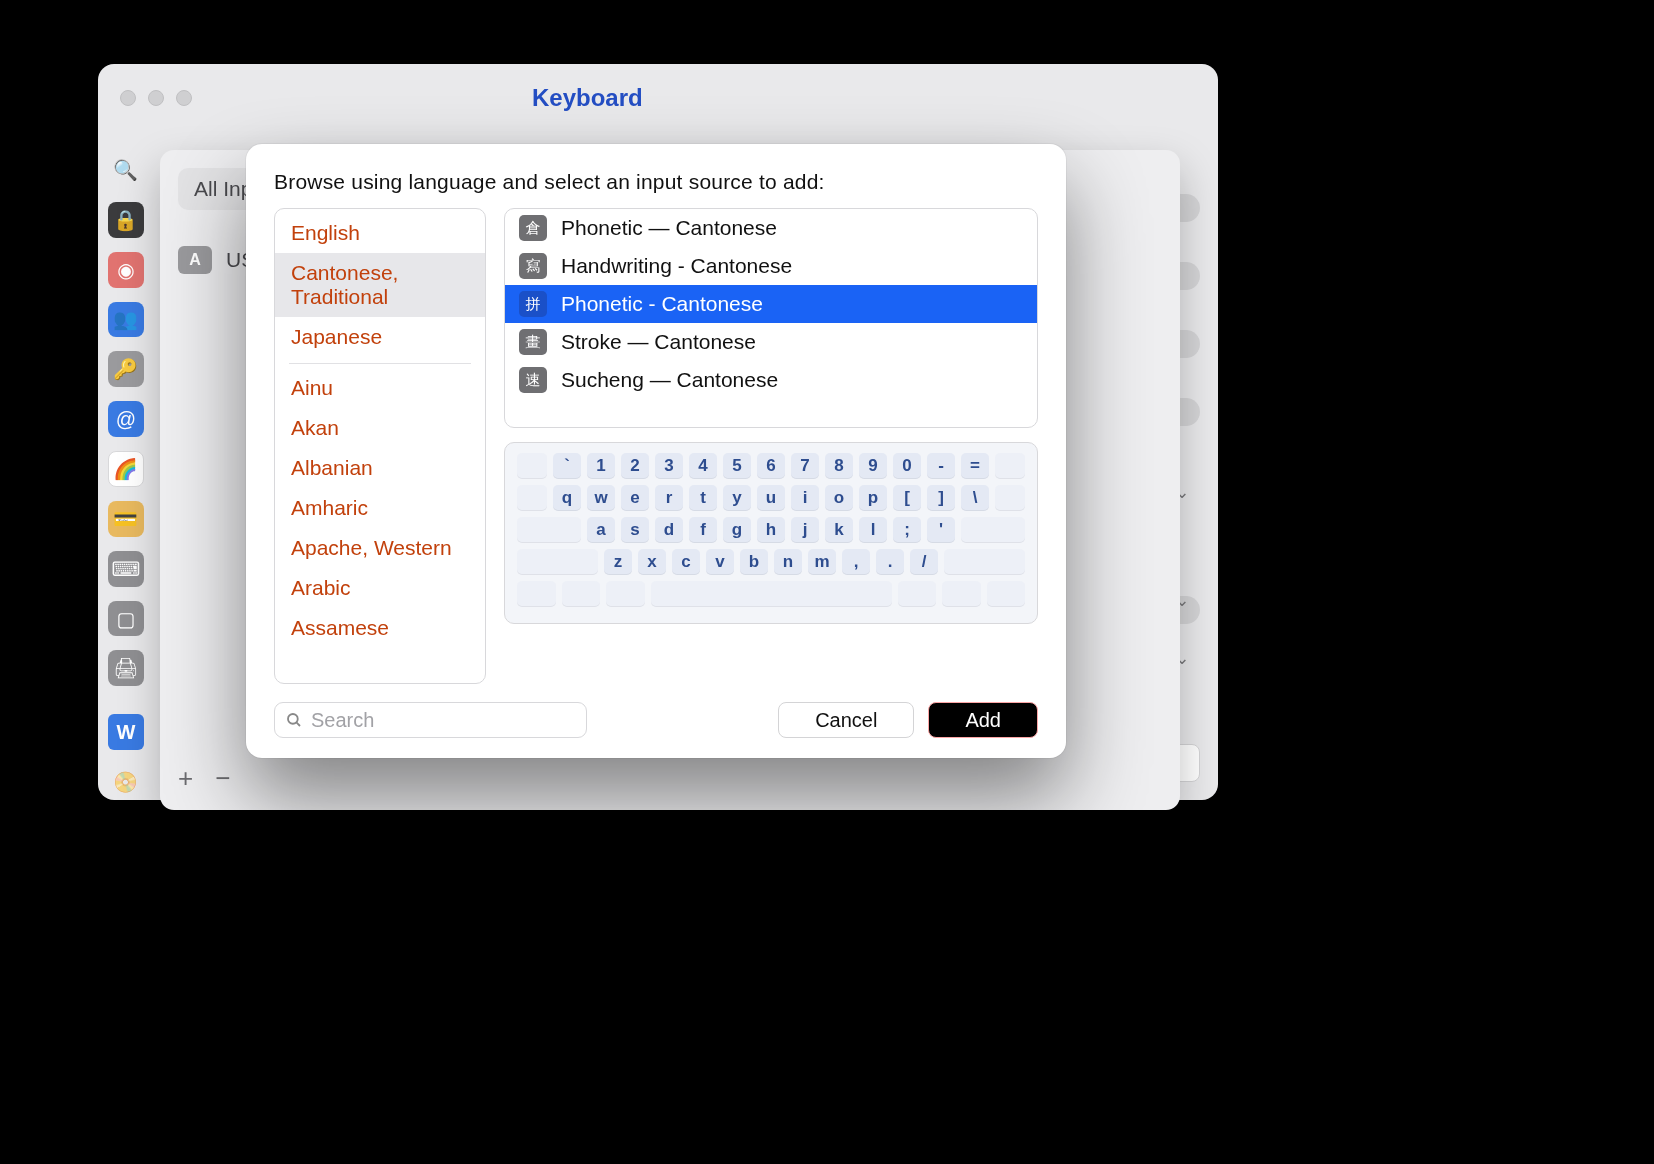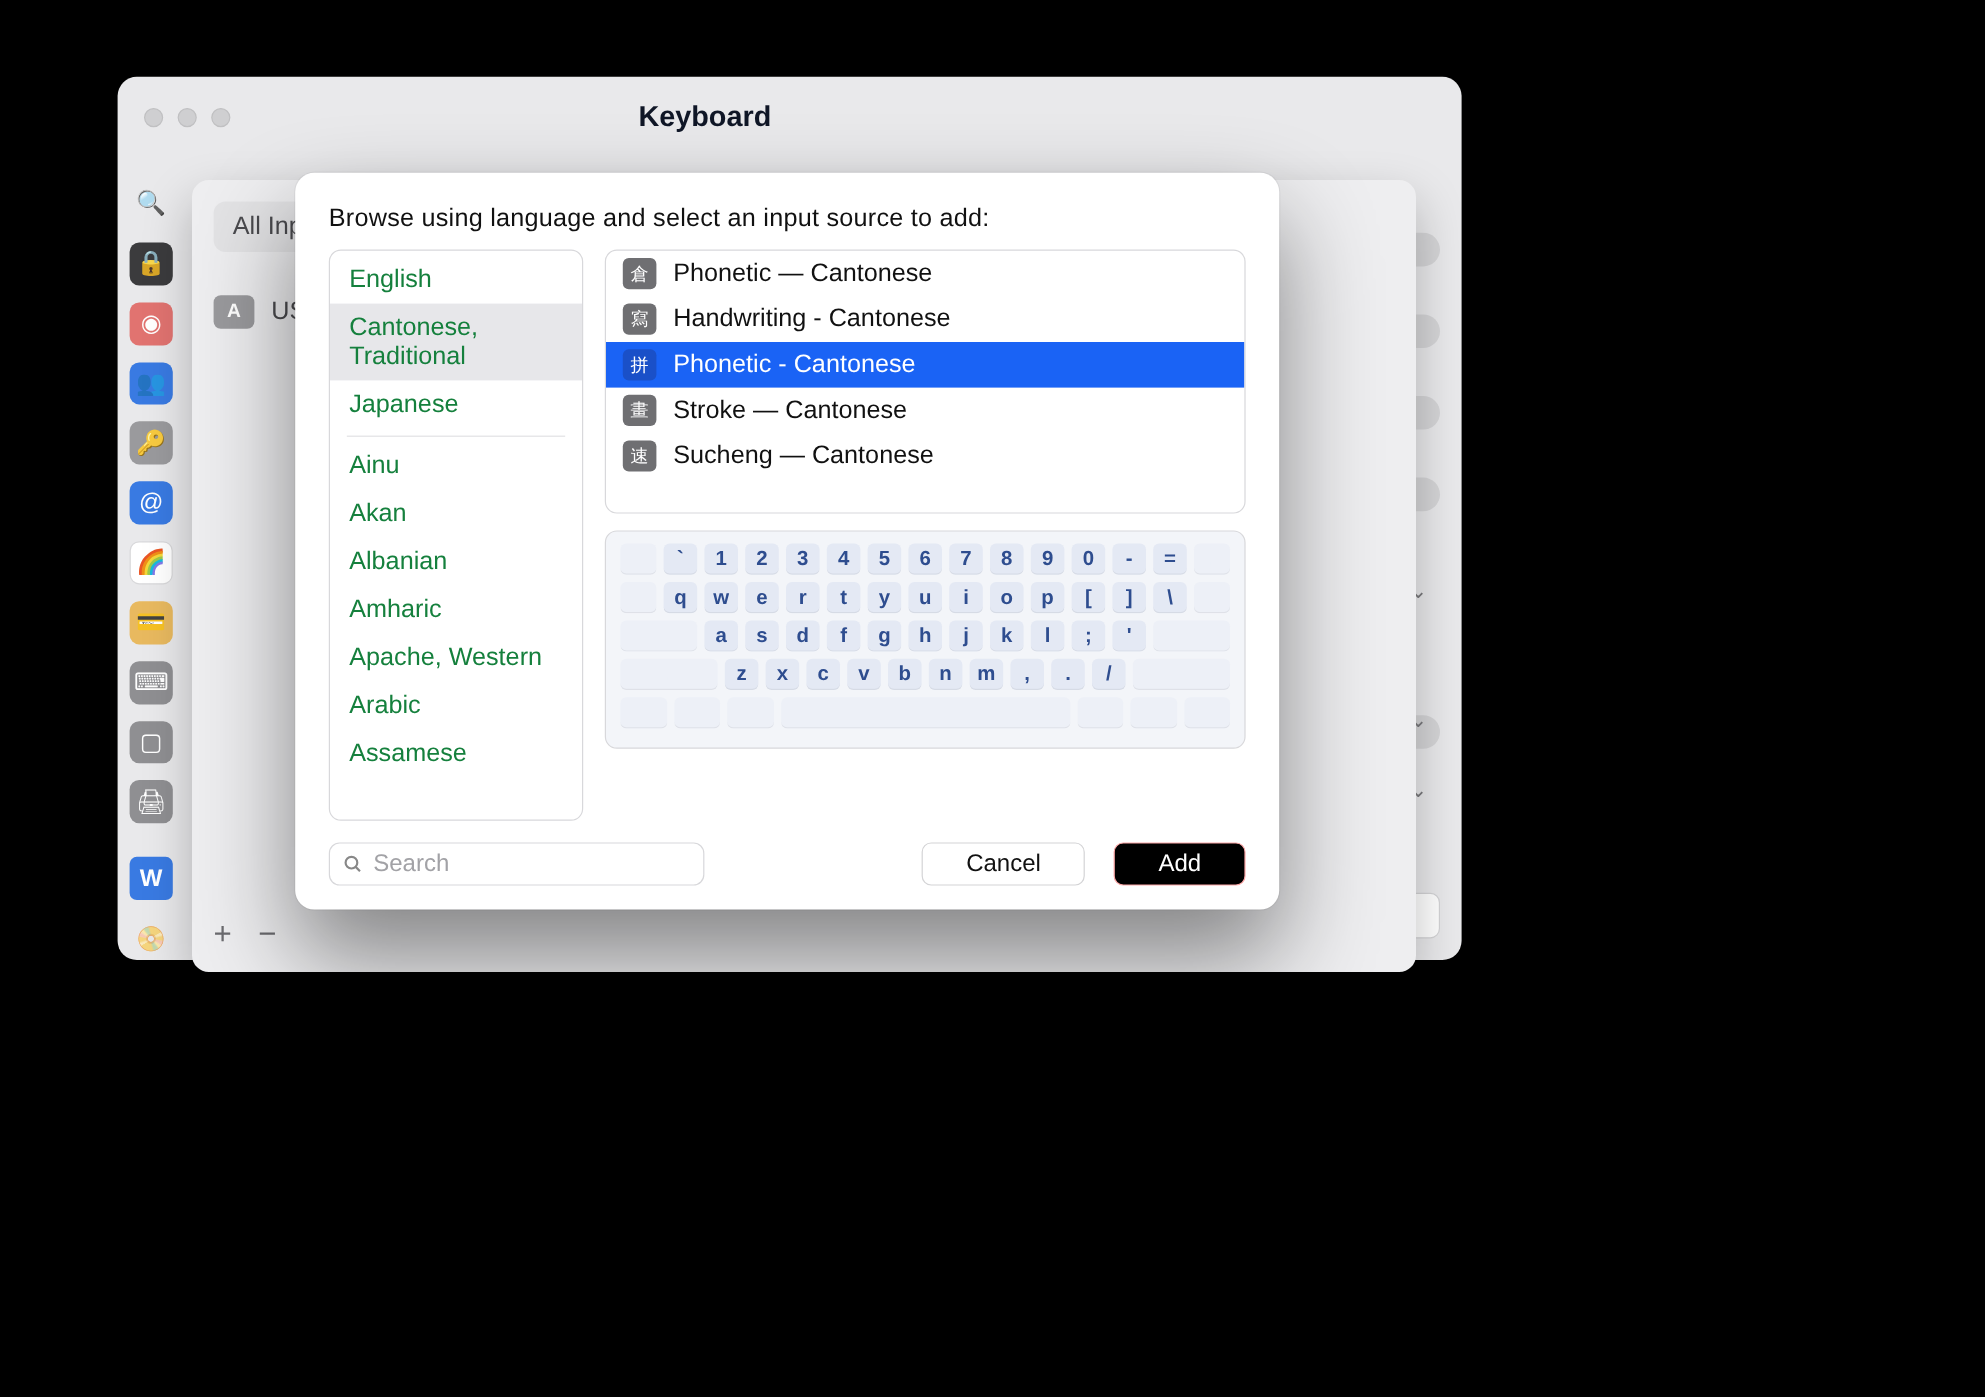--- a/index.html
+++ b/index.html
@@ -29,21 +29,21 @@
     align-items: center;
   }
   .traffic {
     display: flex; gap: 12px; margin-left: 22px;
   }
   .traffic span {
     width: 16px; height: 16px; border-radius: 50%;
     background: #cfcfd1; border: 1px solid #c0c0c2;
   }
   .outer-title {
-    font-size: 24px; font-weight: 600; color: #0f172a;
+    font-size: 24px; font-weight: 600; color: #1d4ed8;
     margin-left: 340px;
   }
   .outer-sidebar {
     position: absolute; left: 0; top: 68px; bottom: 0;
     width: 56px;
     display: flex; flex-direction: column; align-items: center;
     gap: 14px; padding-top: 20px;
   }
   .sb-ico {
     width: 36px; height: 36px; border-radius: 8px;
@@ -151,21 +151,21 @@
   }
   .lang-pane {
     width: 296px; overflow: hidden;
     display:flex; flex-direction:column;
   }
   .lang-list {
     overflow-y: auto;
     padding: 4px 0;
   }
   .lang-item {
-    padding: 8px 16px; font-size: 21px; color:#15803d;
+    padding: 8px 16px; font-size: 21px; color:#c2410c;
     cursor: default;
   }
   .lang-item.selected { background: #e7e7ea; }
   .lang-divider {
     border: none; border-top: 1px solid #e1e1e4;
     margin: 6px 14px 4px 14px;
   }
 
   .right-col {
     flex: 1; border: none; background: transparent;
@@ -205,21 +205,21 @@
     color: #2e4d8f;
     font-size: 17px; font-weight: 600;
     display:flex; align-items:center; justify-content:center;
     box-shadow: inset 0 -1px 0 rgba(0,0,0,.06);
     flex: 0 0 auto;
     width: 28px;
   }
   .kkey.mod { flex: 1 1 auto; width: auto; min-width: 30px; background:#edf0f7; color:#edf0f7; }
 
   .dlg-footer {
-    display:flex; align-items:flex-start; gap: 24px;
+    display:flex; align-items:flex-start; gap: 14px;
     padding-top: 18px;
   }
   .search-field {
     flex: 0 0 296px;
     height: 36px;
     border: 1px solid #d8d8db; border-radius: 9px;
     background: #fff;
     display:flex; align-items:center; gap:8px;
     padding: 0 10px;
   }

